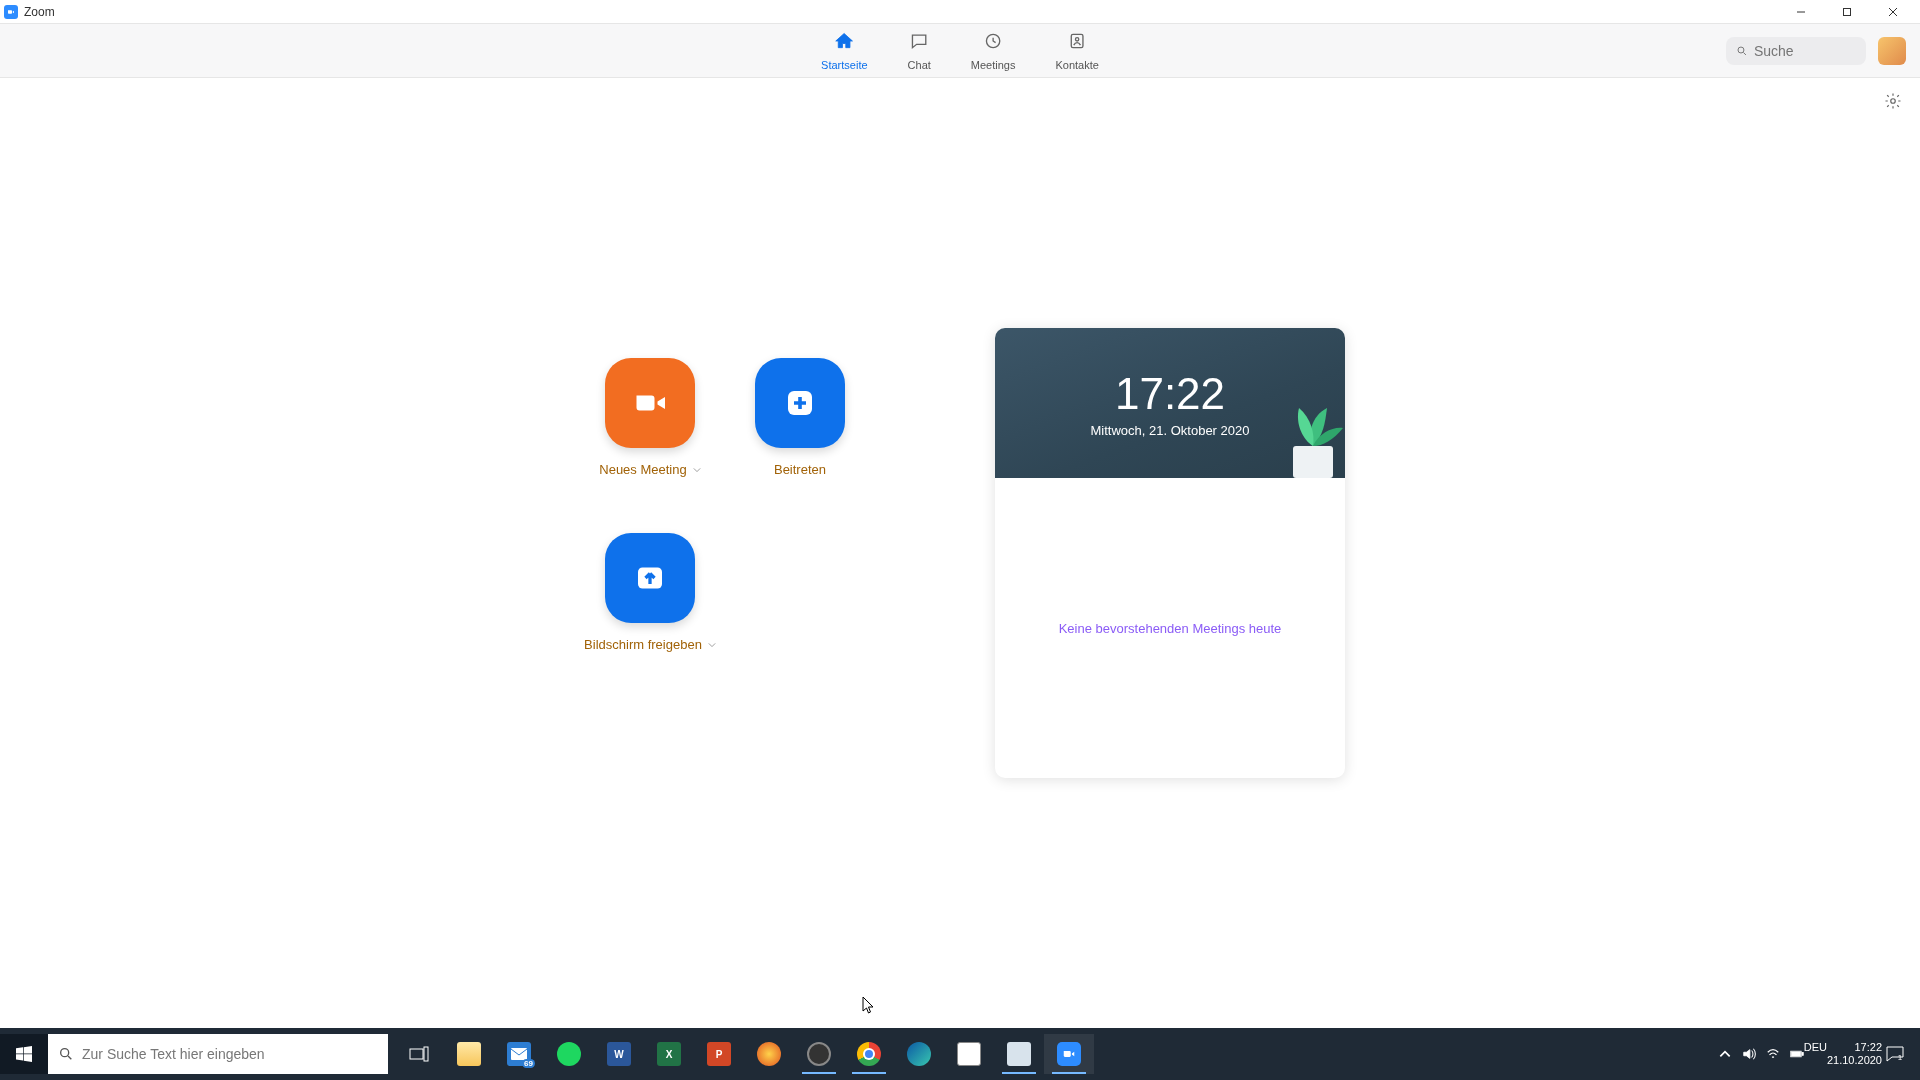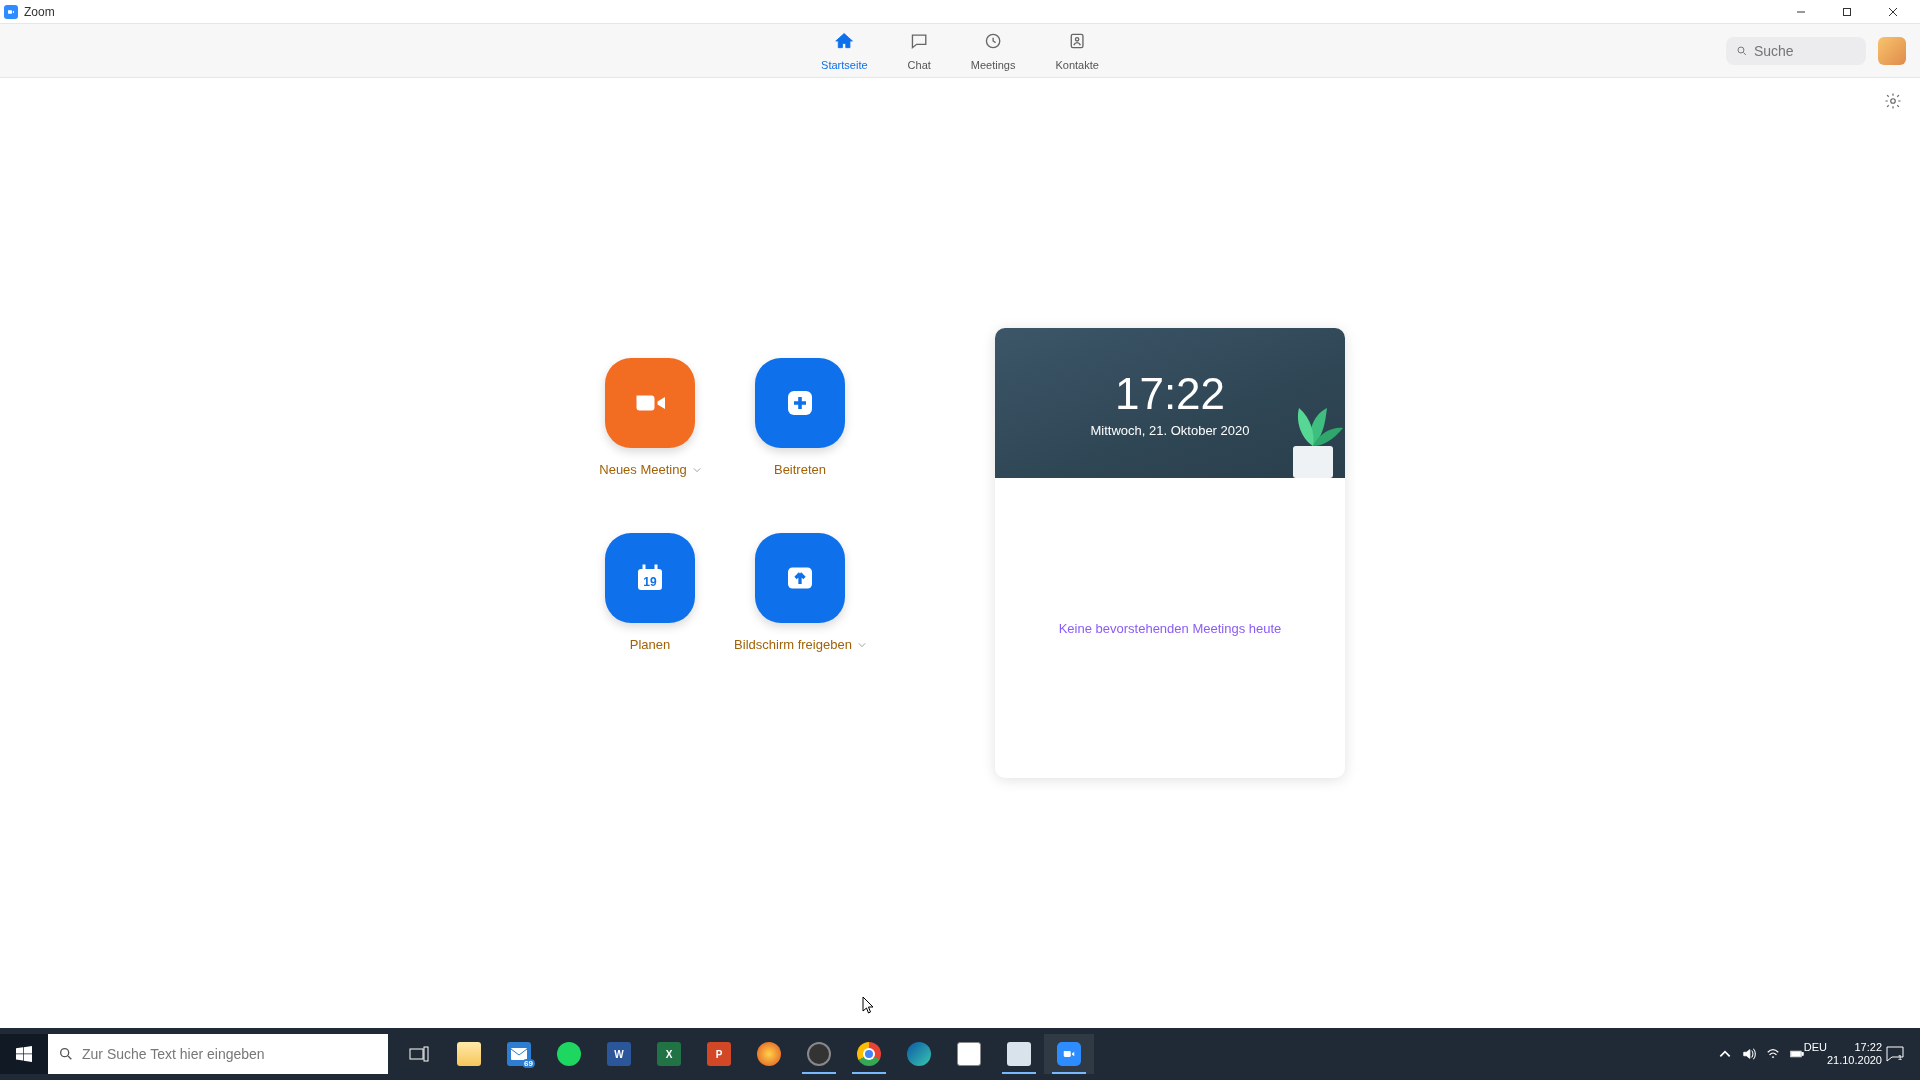--- a/index.html
+++ b/index.html
@@ -178,32 +178,20 @@
           <svg viewBox="0 0 24 24">
               <rect x="4" y="4" width="16" height="16" rx="4" fill="#fff"></rect>
               <path stroke="#0E71EB" stroke-width="2.4" d="M12 8v8M8 12h8"></path>
             </svg>
         </div>
         <div class="tile-label-row">
           <span class="tile-label">Beitreten</span>
         </div>
       </div>
 
-      <div class="tile">
-        <div class="tile-btn blue">
-          <svg viewBox="0 0 24 24">
-            <rect x="4" y="6" width="16" height="14" rx="2" fill="#fff"></rect>
-            <path stroke="#fff" stroke-width="2" d="M8 3v4M16 3v4"></path>
-            <text x="12" y="17" text-anchor="middle" font-size="8" font-weight="bold" fill="#0E71EB">19</text>
-          </svg>
-        </div>
-        <div class="tile-label-row">
-          <span class="tile-label">Planen</span>
-        </div>
-      </div>
 
       <div class="tile">
         <div class="tile-btn blue">
           <svg viewBox="0 0 24 24">
               <rect x="4" y="5" width="16" height="14" rx="3" fill="#fff"></rect>
               <path stroke="#0E71EB" stroke-width="2.2" fill="none" d="M12 16V9m0 0-3 3m3-3 3 3"></path>
             </svg>
         </div>
         <div class="tile-label-row">
           <span class="tile-label">Bildschirm freigeben</span>

